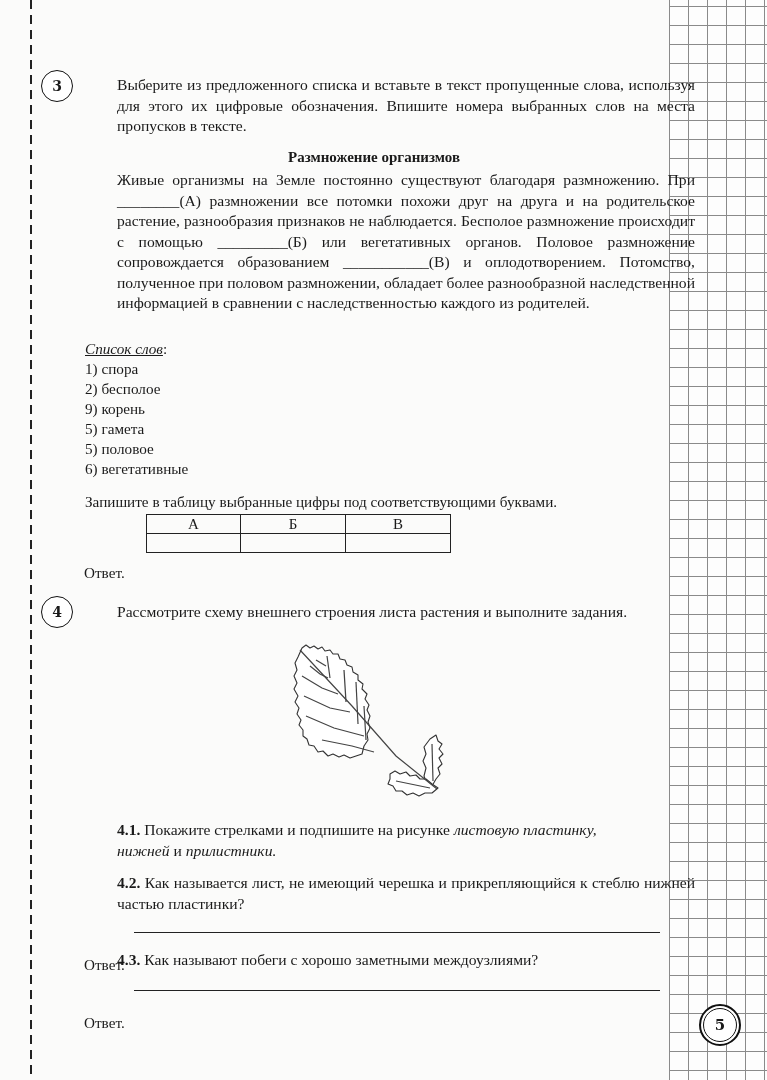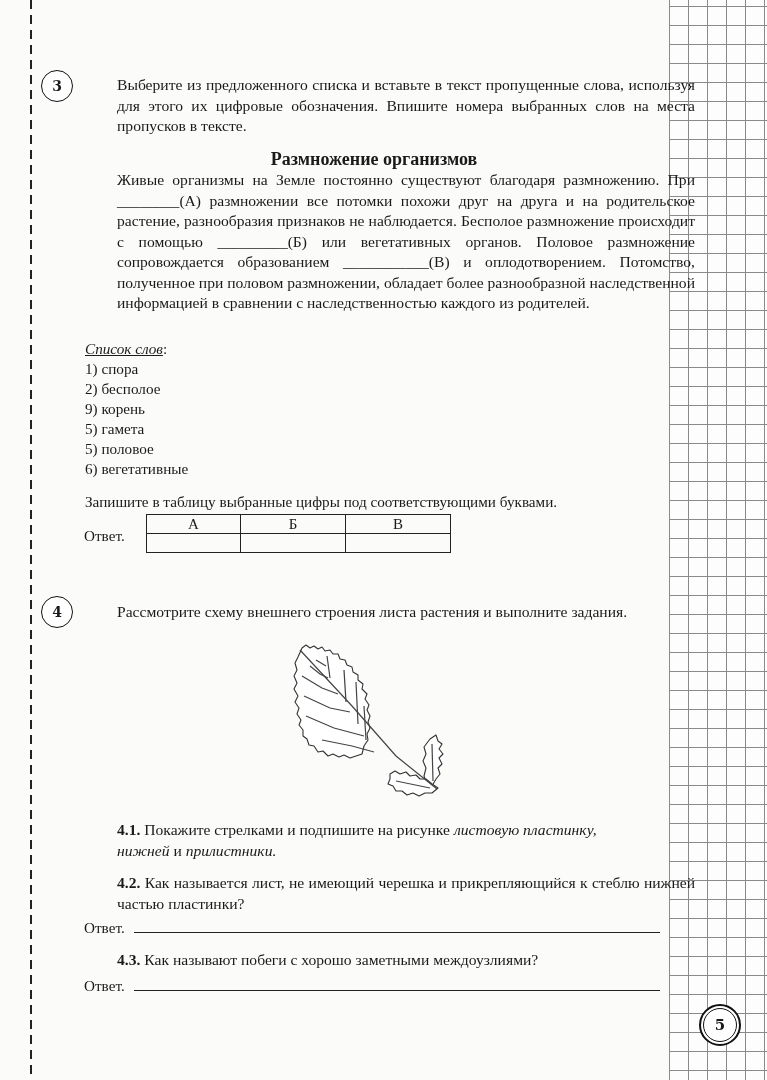--- a/index.html
+++ b/index.html
@@ -37,25 +37,25 @@
       border: 1.5px solid #111; display: flex; align-items: center; justify-content: center;
       font-weight: bold; font-size: 14px; background: #fff;
     }
     .text {
       position: absolute; left: 85px; width: 578px;
       font-family: "Liberation Serif", "DejaVu Serif", serif;
       font-size: 15.6px; line-height: 20.5px; text-align: justify; margin-left: 32px;
     }
     .title {
       position: absolute; left: 85px; width: 578px; text-align: center;
-      font-family: "Liberation Serif", serif; font-weight: bold; font-size: 18px;
+      font-family: "Liberation Serif", serif; font-weight: bold; font-size: 15px;
     }
     .list { position: absolute; left: 85px; font-family: "Liberation Serif", serif; font-size: 15.2px; line-height: 20px; }
     .list .hd { text-decoration: underline; font-style: italic; }
-    .ans-label { position: absolute; font-family: "Liberation Serif", serif; font-size: 15.2px; }
+    .ans-label { position: absolute; font-family: "Liberation Serif", serif; font-size: 15.2px; margin-top: 37px; }
     table.ans { position: absolute; left: 146px; top: 514px; border-collapse: collapse; }
     table.ans td {
       border: 1px solid #222; height: 18px; padding: 0; text-align: center;
       font-family: "Liberation Serif", serif; font-size: 15px; line-height: 17px;
     }
     .answer-line {
       position: absolute; left: 134px; width: 526px; height: 0; border-bottom: 1.3px solid #222;
     }
     .leaf { position: absolute; left: 292px; top: 636px; }
     i { }

